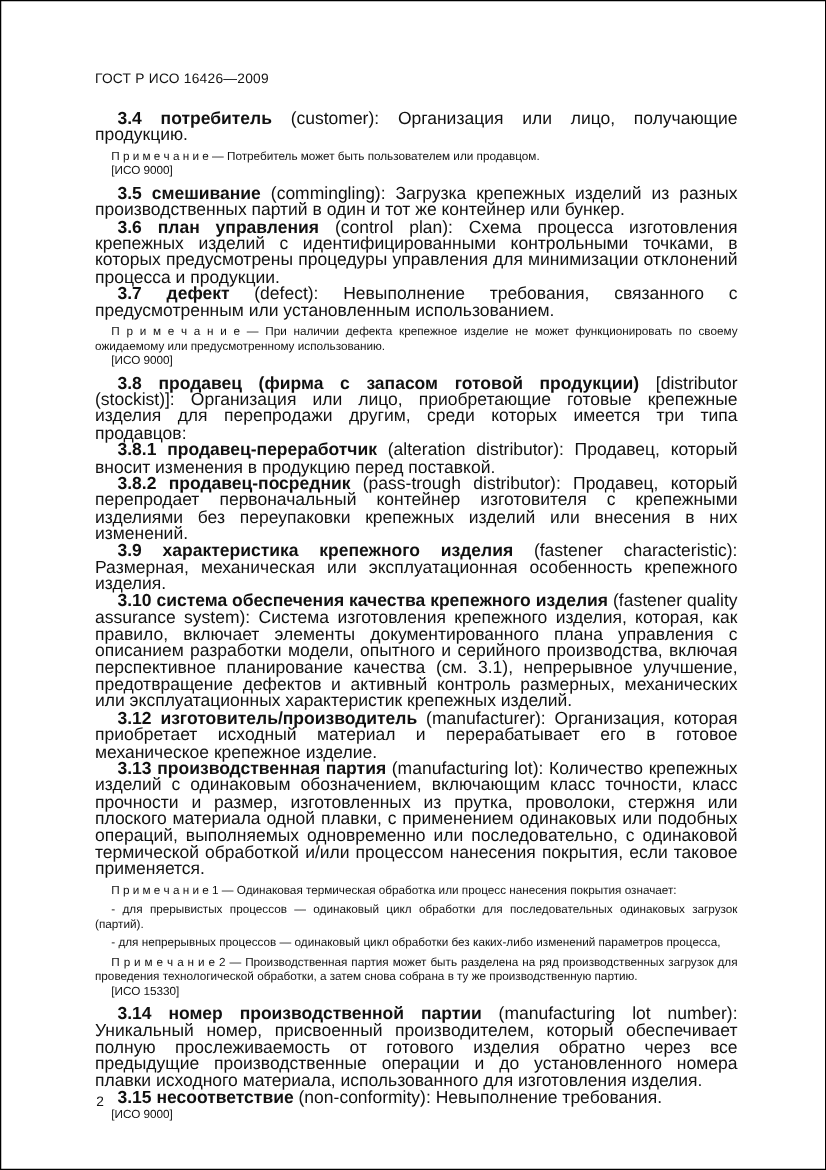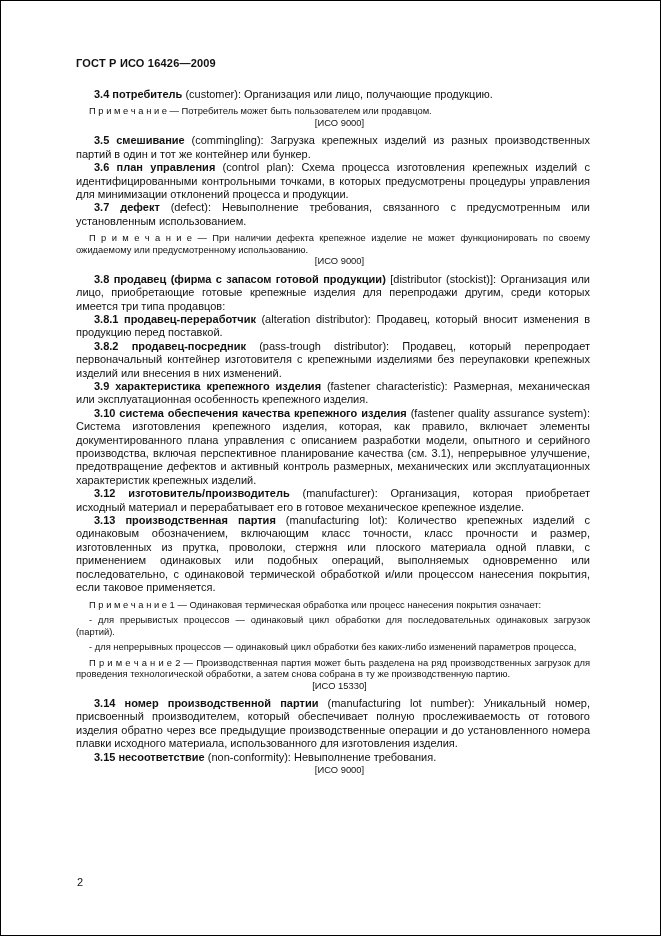--- a/index.html
+++ b/index.html
@@ -12,27 +12,27 @@
     position: relative;
     width: 661px; height: 936px;
     box-sizing: border-box;
     background: #fff;
     border: 1px solid #000;
     padding: 56px 70px 0 75px;
     overflow: hidden;
   }
   .doc-header {
     font-size: 11px;
-    font-weight: bold;
+    font-weight: normal;
     letter-spacing: 0.2px;
     margin: 0 0 19px 0;
   }
-  .doc-body p { margin: 0; text-align: center; }
+  .doc-body p { margin: 0; }
   p.term {
-    font-size: 11px;
+    font-size: 14px;
     line-height: 13.4px;
     text-align: justify;
     text-indent: 18px;
   }
   p.term strong { font-weight: bold; }
   p.note {
     font-size: 9.4px;
     line-height: 11.5px;
     text-align: justify;
     text-indent: 13px;

